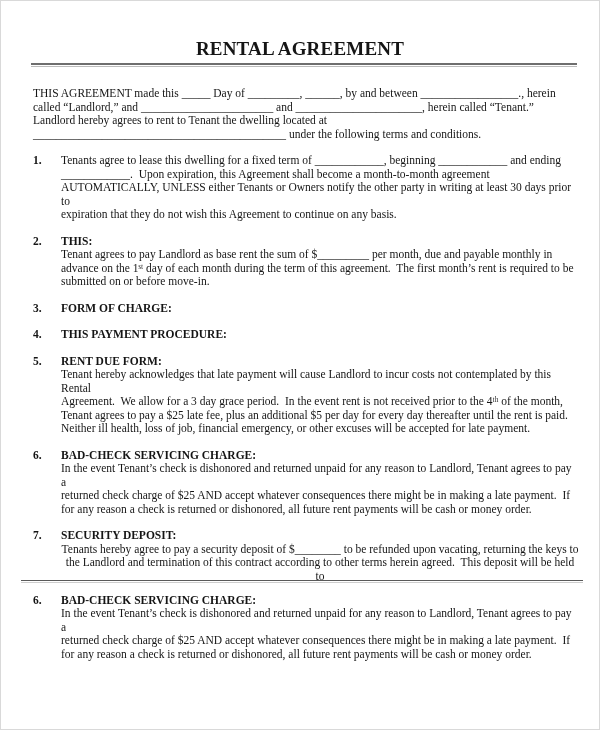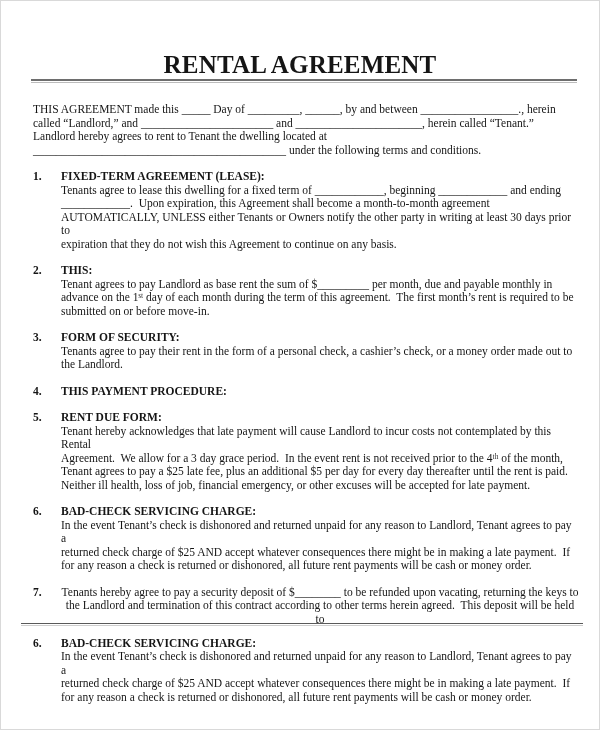--- a/index.html
+++ b/index.html
@@ -7,23 +7,23 @@
     position:relative;
     width:600px; height:730px;
     box-sizing:border-box;
     background:#ffffff;
     border:1px solid #d9d9d9;
     overflow:hidden;
     font-family:"Liberation Serif","DejaVu Serif",serif;
     color:#151515;
   }
   .doc-title {
-    margin-top:52px;
+    margin-top:36px;
     text-align:center;
-    font-size:25px;
+    font-size:19px;
     font-weight:bold;
     line-height:24px;
     letter-spacing:0.2px;
   }
   .title-rule {
     margin:2px 22px 0 30px;
     height:1px;
     border-top:2px solid #6e6e6e;
     border-bottom:1px solid #bcbcbc;
   }
@@ -68,44 +68,41 @@
   <div class="content">
 
     <div class="body-text">THIS AGREEMENT made this _____ Day of _________, ______, by and between _________________., herein
 called “Landlord,” and _______________________ and ______________________, herein called “Tenant.”
 Landlord hereby agrees to rent to Tenant the dwelling located at
 ____________________________________________ under the following terms and conditions.</div>
 
     <div class="section">
       <div class="sec-num">1.</div>
       <div class="sec-col">
-        <div class="sec-heading">FIXED-TERM AGREEMENT (LEASE):</div>
         <div class="body-text">Tenants agree to lease this dwelling for a fixed term of ____________, beginning ____________ and ending
 ____________.&nbsp; Upon expiration, this Agreement shall become a month-to-month agreement
 AUTOMATICALLY, UNLESS either Tenants or Owners notify the other party in writing at least 30 days prior to
 expiration that they do not wish this Agreement to continue on any basis.</div>
       </div>
     </div>
 
     <div class="section">
       <div class="sec-num">2.</div>
       <div class="sec-col">
         <div class="sec-heading">THIS:</div>
         <div class="body-text">Tenant agrees to pay Landlord as base rent the sum of $_________ per month, due and payable monthly in
 advance on the 1ˢᵗ day of each month during the term of this agreement.&nbsp; The first month’s rent is required to be
 submitted on or before move-in.</div>
       </div>
     </div>
 
     <div class="section">
       <div class="sec-num">3.</div>
       <div class="sec-col">
-        <div class="sec-heading">FORM OF SECURITY:</div>
-        <div class="body-text">Tenants agree to pay their rent in the form of a personal check, a cashier’s check, or a money order made out to
-the Landlord.</div>
+        <div class="sec-heading">FORM OF CHARGE:</div>
       </div>
     </div>
 
     <div class="section">
       <div class="sec-num">4.</div>
       <div class="sec-col">
         <div class="sec-heading">THIS PAYMENT PROCEDURE:</div>
       </div>
     </div>
 
@@ -126,20 +123,21 @@
         <div class="sec-heading">BAD-CHECK SERVICING CHARGE:</div>
         <div class="body-text">In the event Tenant’s check is dishonored and returned unpaid for any reason to Landlord, Tenant agrees to pay a
 returned check charge of $25 AND accept whatever consequences there might be in making a late payment.&nbsp; If
 for any reason a check is returned or dishonored, all future rent payments will be cash or money order.</div>
       </div>
     </div>
 
     <div class="section">
       <div class="sec-num">7.</div>
       <div class="sec-col">
+        <div class="sec-heading">SECURITY DEPOSIT:</div>
         <div class="clip">
           <div class="body-text">Tenants hereby agree to pay a security deposit of $________ to be refunded upon vacating, returning the keys to
 the Landlord and termination of this contract according to other terms herein agreed.&nbsp; This deposit will be held to
 cover any possible damage to the property.&nbsp; No interest will be paid on this money and in no case will it be</div>
         </div>
       </div>
     </div>
 
   </div>
 

